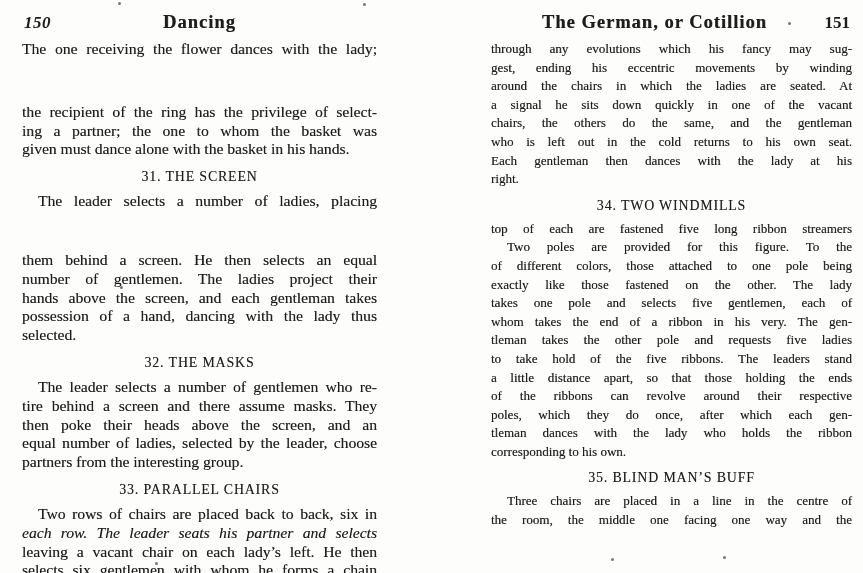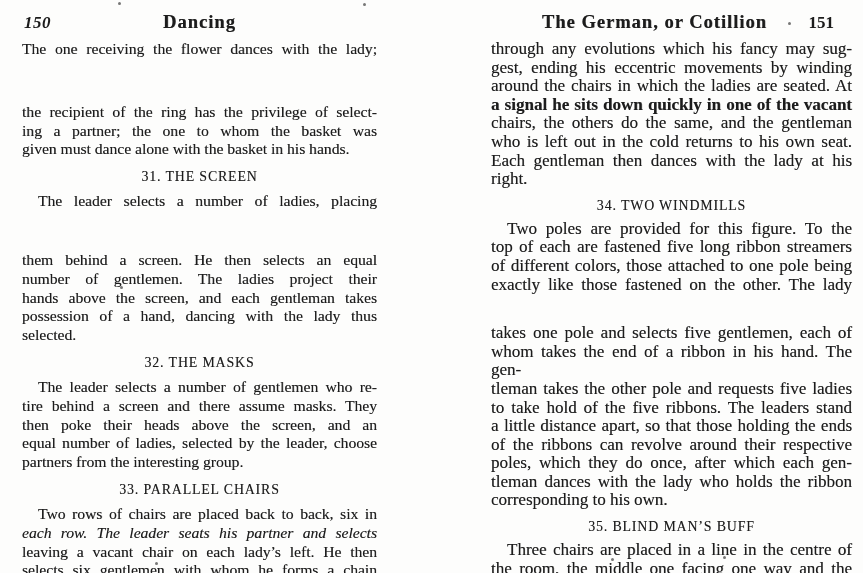--- a/index.html
+++ b/index.html
@@ -16,21 +16,21 @@
   .page{position:absolute;top:12px;}
   #left-page{left:22px;width:355px;}
   #right-page{left:491px;width:361px;}
 
   .page-header{position:relative;height:24px;margin-bottom:4px;}
   .page-num{
     position:absolute;top:1px;
     font-weight:bold;font-size:17px;
   }
   #left-page .page-num{left:2px;font-style:italic;letter-spacing:0.5px;}
-  #right-page .page-num{right:18px;}
+  #right-page .page-num{right:2px;}
   .running-title{
     position:absolute;left:0;right:0;top:0;
     text-align:center;
     font-weight:bold;font-size:18.5px;letter-spacing:1px;
     text-shadow:0.4px 0 0 rgba(10,10,10,.55);
   }
   #right-page .running-title{right:34px;}
 
   .section-heading{
     text-align:center;
@@ -40,21 +40,21 @@
     text-shadow:0.25px 0 0 rgba(10,10,10,.4);
   }
   #right-page .section-heading{margin:8px 0 6px;}
 
   .paragraph{margin:0;}
   .line{
     text-align:justify;text-align-last:justify;
     font-size:15.6px;line-height:18.8px;
     text-shadow:0.3px 0 0 rgba(10,10,10,.45);
   }
-  #right-page .line{font-size:17px;line-height:18.6px;}
+  #right-page .line{font-size:13px;line-height:18.6px;}
   .line.last{text-align-last:left;}
   .line.indent{text-indent:16px;}
 
   .speck{
     position:absolute;width:3px;height:3px;border-radius:50%;
     background:#4a4a4a;opacity:.75;
   }
 </style>
 </head>
 <body>
@@ -104,34 +104,34 @@
   <div class="page" id="right-page">
     <div class="page-header">
       <span class="running-title">The German, or Cotillion</span>
       <span class="page-num">151</span>
     </div>
     <div class="page-body" id="right-body">
         <div class="paragraph">
           <div class="line" style="white-space: normal;">through any evolutions which his fancy may sug-</div>
           <div class="line" style="white-space: normal;">gest, ending his eccentric movements by winding</div>
           <div class="line" style="white-space: normal;">around the chairs in which the ladies are seated.  At</div>
-          <div class="line" style="white-space: normal; font-weight: bold;">a signal he sits down quickly in one of the vacant</div>
+          <div class="line" style="white-space: normal;">a signal he sits down quickly in one of the vacant</div>
           <div class="line" style="white-space: normal;">chairs, the others do the same, and the gentleman</div>
           <div class="line" style="white-space: normal;">who is left out in the cold returns to his own seat.</div>
           <div class="line" style="white-space: normal;">Each gentleman then dances with the lady at his</div>
           <div class="line last" style="white-space: normal;">right.</div>
         </div>
         <div class="section-heading">34. TWO WINDMILLS</div>
         <div class="paragraph">
+          <div class="line" style="white-space: normal;">top of each are fastened five long ribbon streamers</div>
           <div class="line indent" style="white-space: normal;">Two poles are provided for this figure.  To the</div>
-          <div class="line" style="white-space: normal;">top of each are fastened five long ribbon streamers</div>
           <div class="line" style="white-space: normal;">of different colors, those attached to one pole being</div>
           <div class="line" style="white-space: normal;">exactly like those fastened on the other.  The lady</div>
-          <div class="line" style="white-space: normal; margin-top: 30px;">takes one pole and selects five gentlemen, each of</div>
-          <div class="line" style="white-space: normal;">whom takes the end of a ribbon in his hand.  The gen-</div>
+          <div class="line" style="white-space: normal;">takes one pole and selects five gentlemen, each of</div>
+          <div class="line" style="white-space: normal;">whom takes the end of a ribbon in his very.  The gen-</div>
           <div class="line" style="white-space: normal;">tleman takes the other pole and requests five ladies</div>
           <div class="line" style="white-space: normal;">to take hold of the five ribbons.  The leaders stand</div>
           <div class="line" style="white-space: normal;">a little distance apart, so that those holding the ends</div>
           <div class="line" style="white-space: normal;">of the ribbons can revolve around their respective</div>
           <div class="line" style="white-space: normal;">poles, which they do once, after which each gen-</div>
           <div class="line" style="white-space: normal;">tleman dances with the lady who holds the ribbon</div>
           <div class="line last" style="white-space: normal;">corresponding to his own.</div>
         </div>
         <div class="section-heading">35. BLIND MAN’S BUFF</div>
         <div class="paragraph">

